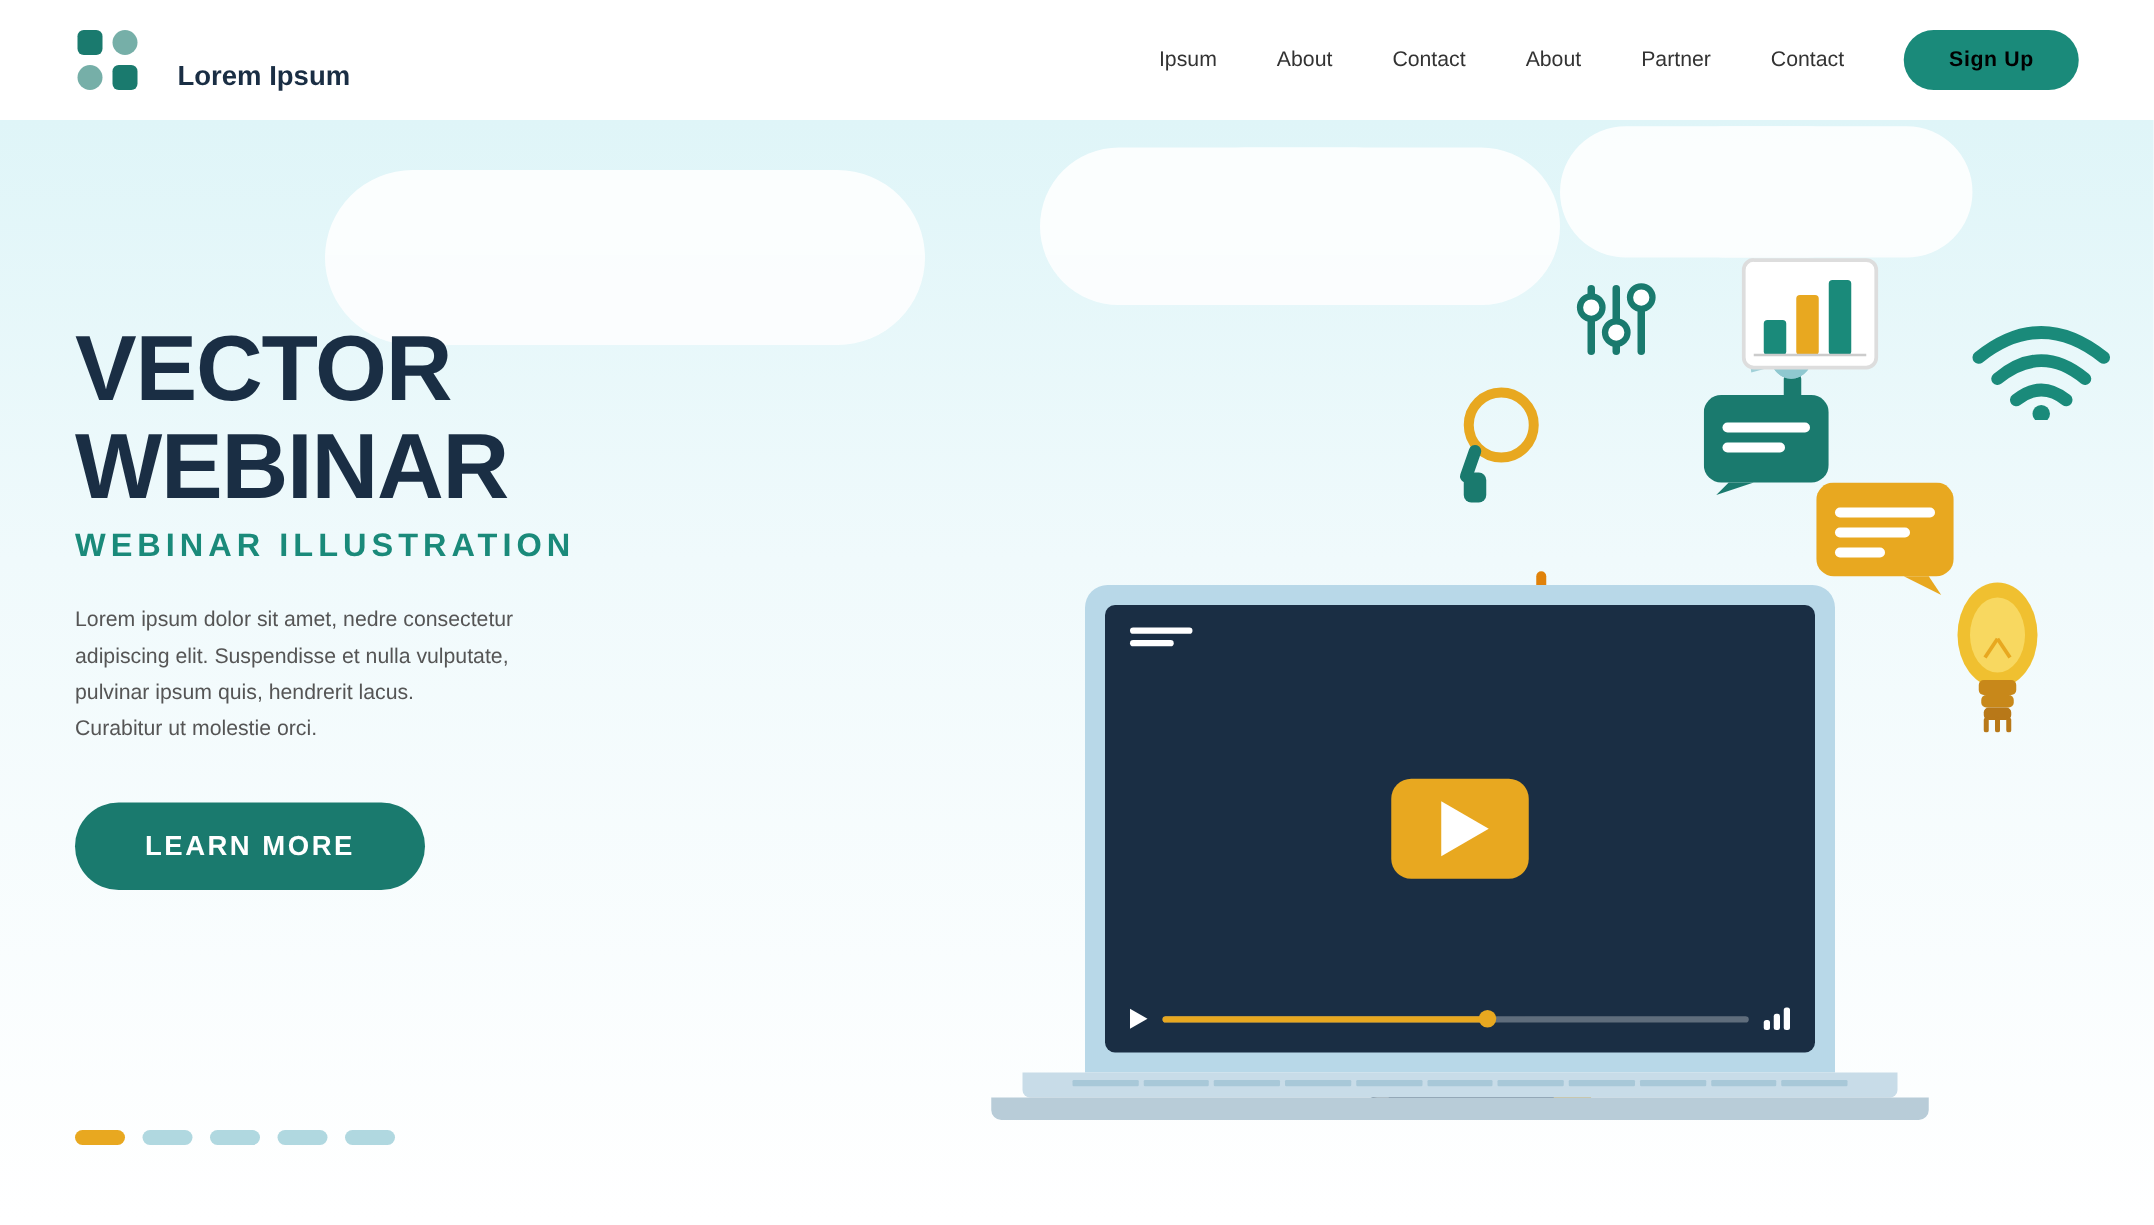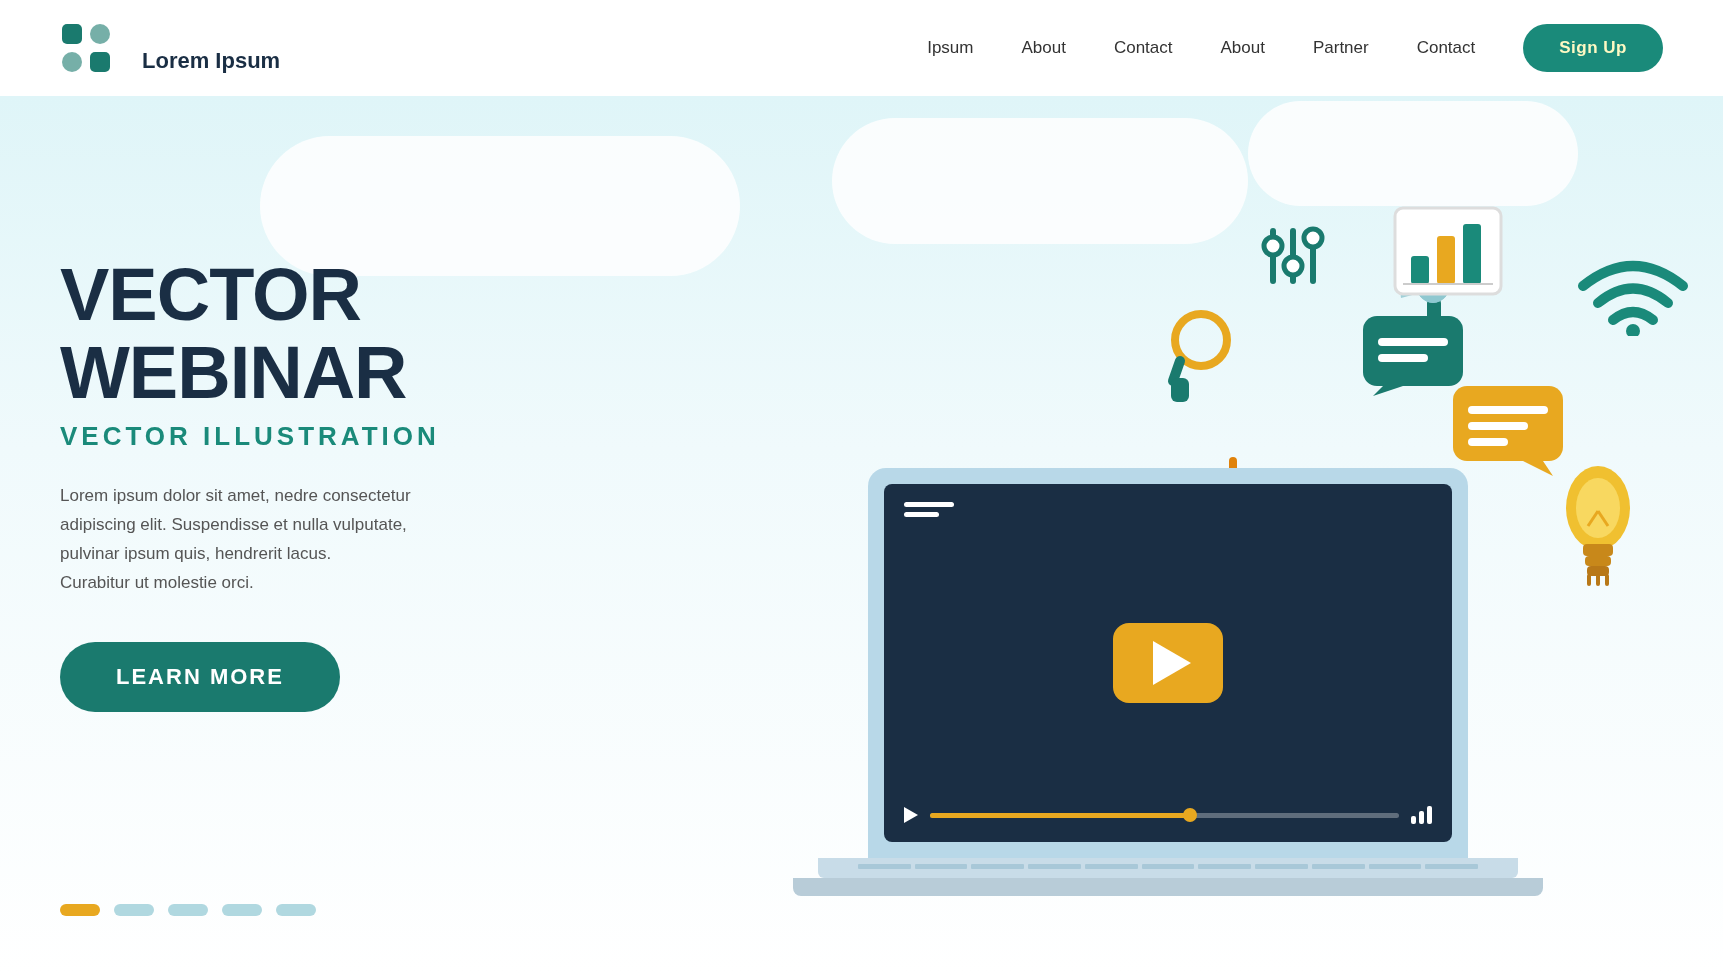--- a/index.html
+++ b/index.html
@@ -41,21 +41,21 @@
       gap: 48px;
     }
     nav a {
       text-decoration: none;
       color: #333;
       font-size: 17px;
       font-weight: 400;
     }
     .signup-btn {
       background: #1a8a7a;
-      color: #fef9c3;
+      color: #000000;
       border: none;
       border-radius: 30px;
       padding: 14px 36px;
       font-size: 17px;
       font-weight: 600;
       cursor: pointer;
       letter-spacing: 0.5px;
     }
 
     
@@ -398,21 +398,21 @@
 </header>
 
 <div class="hero">
 
   <div class="cloud cloud-1"></div>
   <div class="cloud cloud-2"></div>
   <div class="cloud cloud-3"></div>
 
   <div class="hero-text">
     <h1 class="hero-title">VECTOR WEBINAR</h1>
-    <p class="hero-subtitle">VECTOR  ILLUSTRATION</p>
+    <p class="hero-subtitle">WEBINAR  ILLUSTRATION</p>
     <p class="hero-desc" style="white-space: pre-line;">Lorem ipsum dolor sit amet, nedre consectetur
 adipiscing elit. Suspendisse et nulla vulputate,
 pulvinar ipsum quis, hendrerit lacus.
 Curabitur ut molestie orci.</p>
     <button class="learn-btn">LEARN MORE</button>
   </div>
 
   <div class="dots">
     <div class="dot dot-active"></div>
     <div class="dot dot-inactive"></div>

